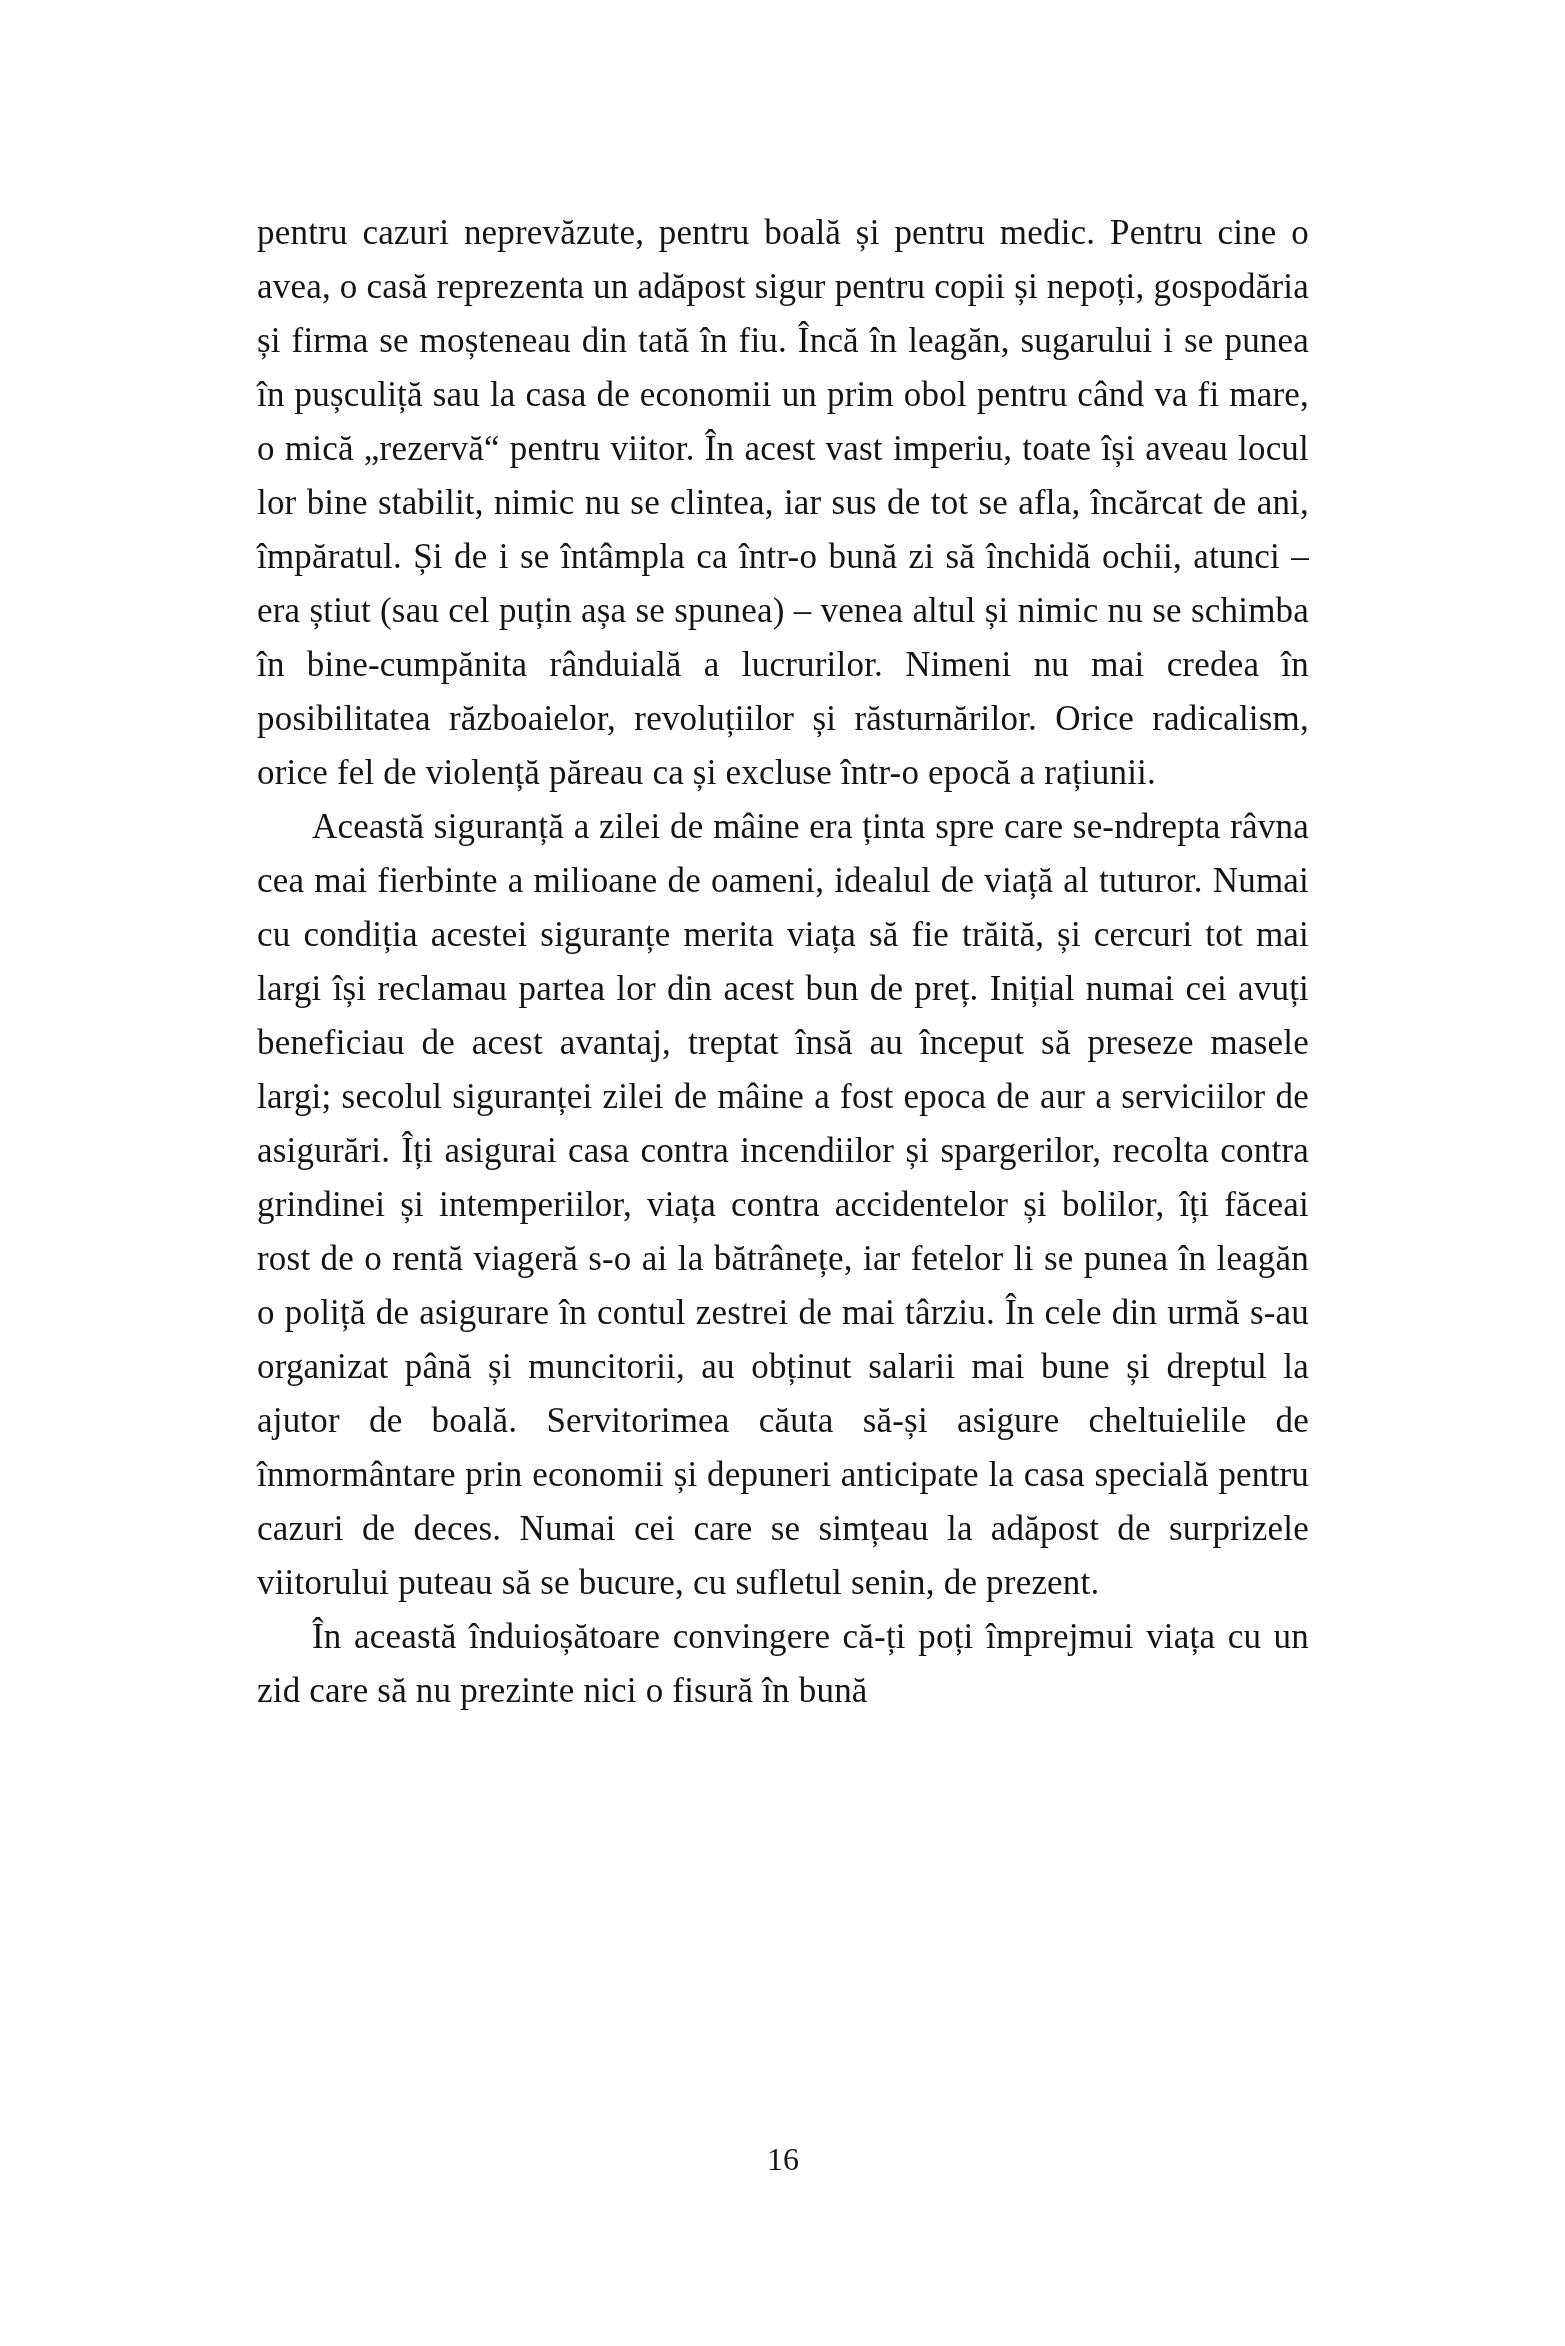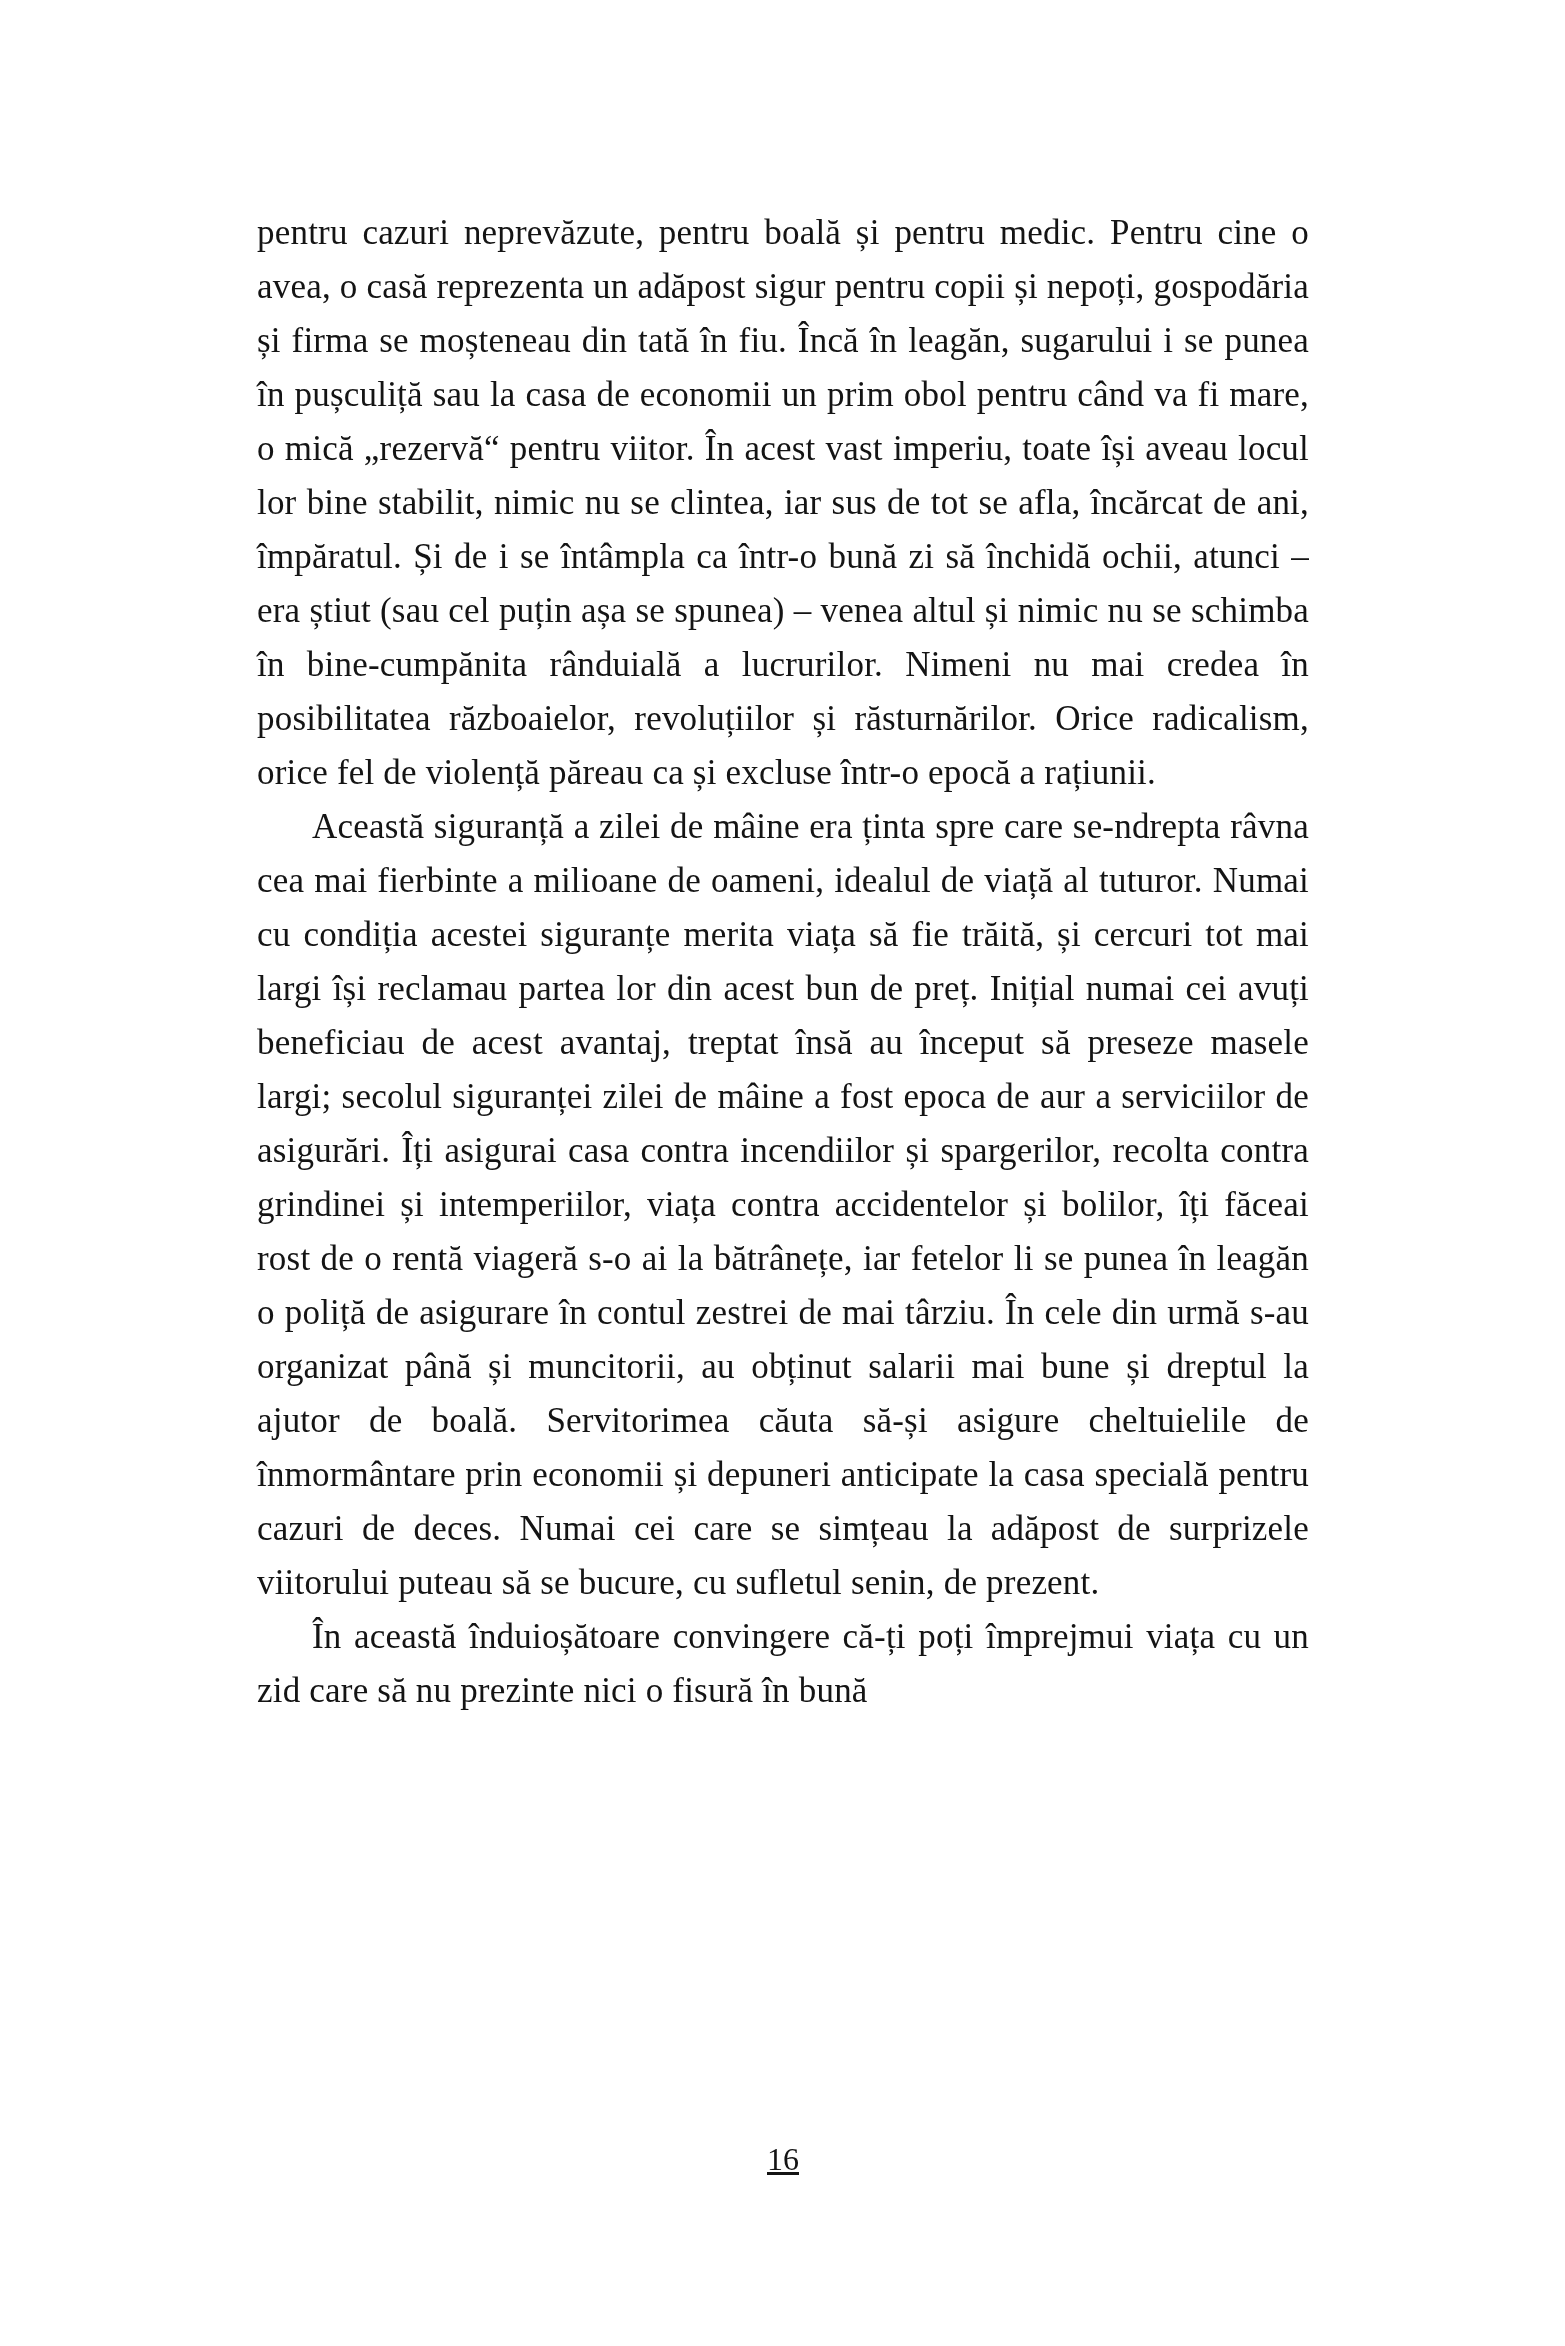--- a/index.html
+++ b/index.html
@@ -35,21 +35,20 @@
     text-indent: 0;
   }
   .page-number {
     position: absolute;
     left: 257px;
     top: 2141px;
     width: 1052px;
     text-align: center;
     font-size: 32px;
     color: #141414;
-    text-decoration: underline;
   }
 </style>
 </head>
 <body>
 
 <div class="page">
   <div class="text-block">
     <p class="continuation">pentru cazuri neprevăzute, pentru boală și pentru medic. Pentru cine o avea, o casă reprezenta un adăpost sigur pentru copii și nepoți, gospodăria și firma se moșteneau din tată în fiu. Încă în leagăn, sugarului i se punea în pușculiță sau la casa de economii un prim obol pentru când va fi mare, o mică „rezervă“ pentru viitor. În acest vast imperiu, toate își aveau locul lor bine stabilit, nimic nu se clintea, iar sus de tot se afla, încărcat de ani, împăratul. Și de i se întâmpla ca într-o bună zi să închidă ochii, atunci – era știut (sau cel puțin așa se spunea) – venea altul și nimic nu se schimba în bine-cumpănita rânduială a lucrurilor. Nimeni nu mai credea în posibilitatea războaielor, revoluțiilor și răsturnărilor. Orice radicalism, orice fel de violență păreau ca și excluse într-o epocă a rațiunii.</p>
     <p>Această siguranță a zilei de mâine era ținta spre care se-ndrepta râvna cea mai fierbinte a milioane de oameni, idealul de viață al tuturor. Numai cu condiția acestei siguranțe merita viața să fie trăită, și cercuri tot mai largi își reclamau partea lor din acest bun de preț. Inițial numai cei avuți beneficiau de acest avantaj, treptat însă au început să preseze masele largi; secolul siguranței zilei de mâine a fost epoca de aur a serviciilor de asigurări. Îți asigurai casa contra incendiilor și spargerilor, recolta contra grindinei și intemperiilor, viața contra accidentelor și bolilor, îți făceai rost de o rentă viageră s-o ai la bătrânețe, iar fetelor li se punea în leagăn o poliță de asigurare în contul zestrei de mai târziu. În cele din urmă s-au organizat până și muncitorii, au obținut salarii mai bune și dreptul la ajutor de boală. Servitorimea căuta să-și asigure cheltuielile de înmormântare prin economii și depuneri anticipate la casa specială pentru cazuri de deces. Numai cei care se simțeau la adăpost de surprizele viitorului puteau să se bucure, cu sufletul senin, de prezent.</p>
     <p>În această înduioșătoare convingere că-ți poți împrejmui viața cu un zid care să nu prezinte nici o fisură în bună</p>

